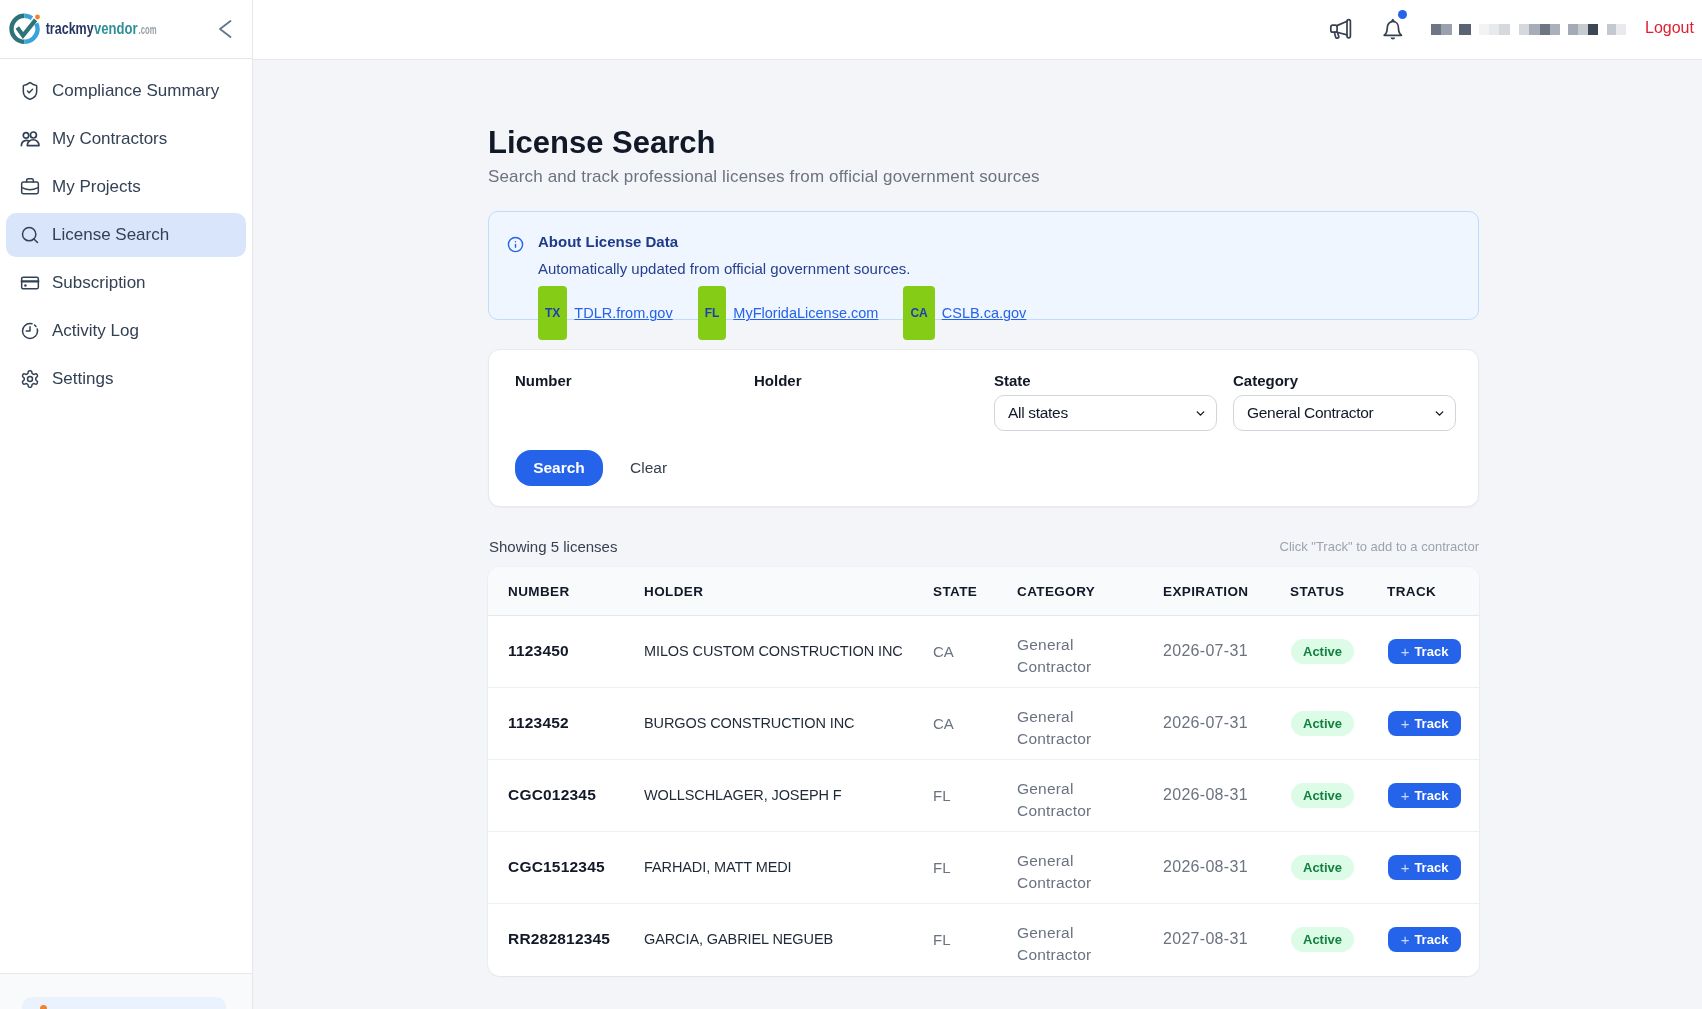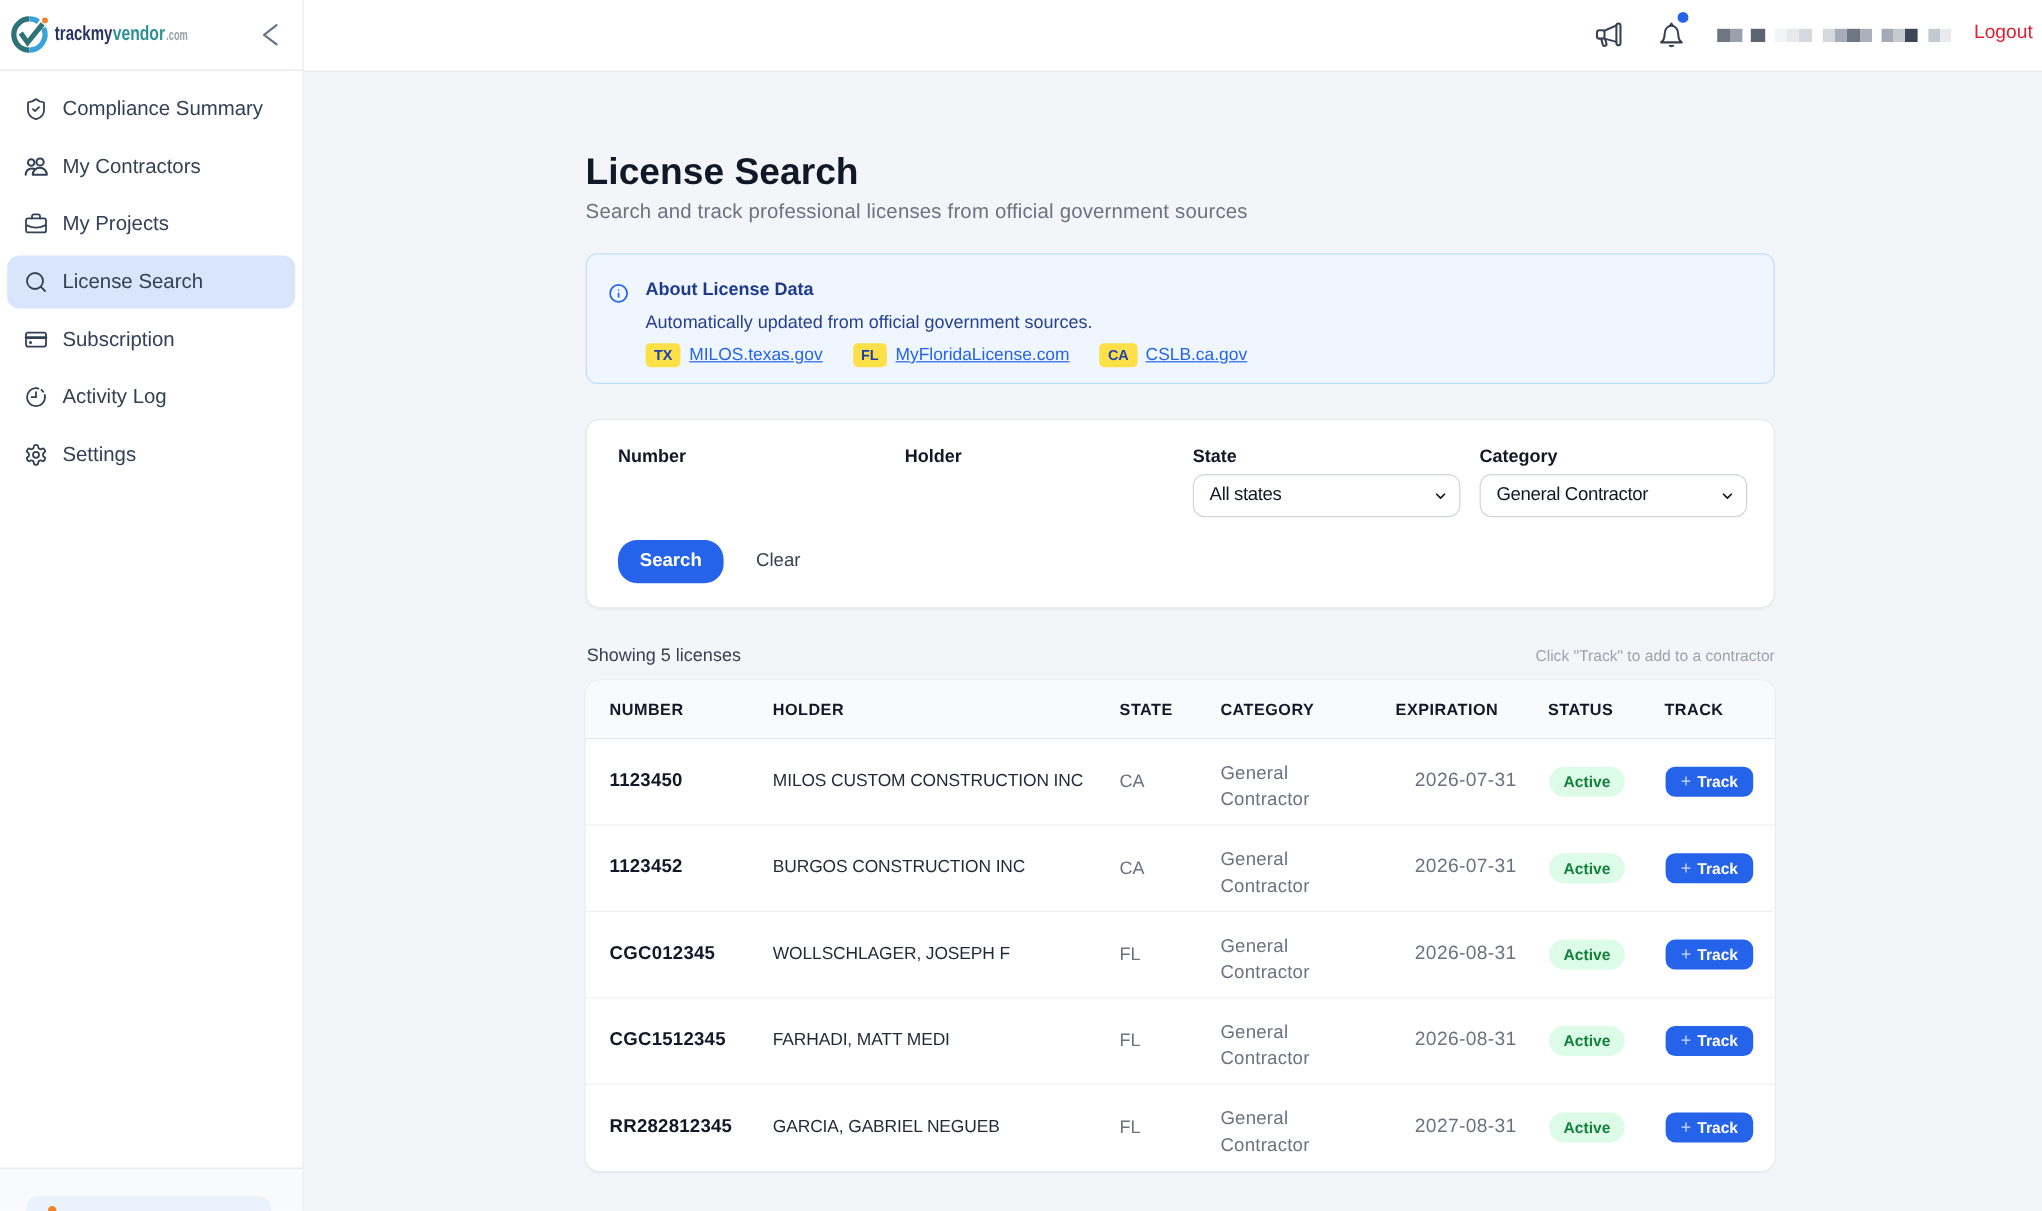--- a/index.html
+++ b/index.html
@@ -30,21 +30,21 @@
 #container { position:absolute; left:235px; top:0; width:991px; }
 h1 { position:absolute; left:0; top:65px; font-size:31px; font-weight:bold; color:#111827; letter-spacing:0; }
 #subtitle { position:absolute; left:0; top:107px; font-size:17px; letter-spacing:0.15px; color:#6b7280; }
 
 
 #infobox { position:absolute; left:0; top:151px; width:991px; height:109px; background:#eff6ff; border:1px solid #bfdbfe; border-radius:10px; }
 #infobox .ic { position:absolute; left:18px; top:24px; }
 #infobox .tt { position:absolute; left:49px; top:21px; font-size:15px; font-weight:bold; color:#1e3a8a; }
 #infobox .bd { position:absolute; left:49px; top:48px; font-size:15px; color:#27418f; }
 #infobox .links { position:absolute; left:49px; top:74px; font-size:14.5px; display:flex; align-items:center; }
-.stbadge { display:inline-block; background:#fde047; color:#1e40af; font-size:12px; font-weight:bold; border-radius:4px; padding:3px 7px; margin-right:7px; }
+.stbadge { display:inline-block; background:#84cc16; color:#1e40af; font-size:12px; font-weight:bold; border-radius:4px; padding:20px 7px; margin-right:7px; }
 .stlink { color:#2563eb; text-decoration:underline; margin-right:25px; }
 
 
 #searchcard { position:absolute; left:0; top:289px; width:991px; height:158px; background:#fff; border:1px solid #e7e9ec; border-radius:12px; box-shadow:0 1px 2px rgba(0,0,0,0.04); }
 .fcol { position:absolute; top:22px; width:223px; }
 .fcol label { display:block; font-size:15px; line-height:18px; font-weight:bold; color:#111827; margin-bottom:5px; }
 .fbox { height:36px; border:1px solid #d1d5db; border-radius:10px; background:#fff; font-size:16.5px; color:#111827; display:flex; align-items:center; padding:0 13px; position:relative; }
 .fbox.ph { color:#9ca3af; }
 .fbox .chev { position:absolute; right:9px; top:11px; }
 #btn-search { position:absolute; left:26px; top:100px; width:88px; height:36px; background:#2563eb; border-radius:16px; color:#fff; font-size:15.5px; font-weight:bold; display:flex; align-items:center; justify-content:center; }
@@ -55,21 +55,21 @@
 #clicknote { position:absolute; right:0; top:479px; font-size:13px; color:#9ca3af; }
 #tablecard { position:absolute; left:0; top:507px; width:991px; height:409px; background:#fff; border-radius:12px; box-shadow:0 1px 2px rgba(0,0,0,0.05), 0 0 0 1px rgba(0,0,0,0.02); overflow:hidden; }
 #thead { position:absolute; left:0; top:0; width:991px; height:49px; background:#f9fafb; border-bottom:1px solid #e5e7eb; }
 .th { position:absolute; top:17px; font-size:13.5px; font-weight:bold; color:#111827; letter-spacing:0.4px; }
 .row { position:absolute; left:0; width:991px; height:72px; border-bottom:1px solid #eef0f3; }
 .row:last-child { border-bottom:none; }
 .c-num { position:absolute; left:20px; top:26px; font-size:15.5px; letter-spacing:0.2px; font-weight:bold; color:#111827; }
 .c-holder { position:absolute; left:156px; top:27px; font-size:14.5px; letter-spacing:-0.1px; color:#1f2937; }
 .c-state { position:absolute; left:445px; top:27px; font-size:15px; color:#6b7280; }
 .c-cat { position:absolute; left:529px; top:18px; font-size:15.5px; letter-spacing:0.2px; color:#6b7280; line-height:21.5px; }
-.c-exp { position:absolute; left:691px; top:26px; font-size:16px; letter-spacing:0.3px; color:#6b7280; }
+.c-exp { position:absolute; left:675px; top:26px; font-size:16px; letter-spacing:0.3px; color:#6b7280; }
 .c-status { position:absolute; left:803px; top:23px; background:#dcfce7; color:#15803d; font-size:13px; font-weight:bold; border-radius:999px; padding:5px 12px; }
 .c-track { position:absolute; left:900px; top:23px; width:73px; height:25px; background:#2563eb; border-radius:8px; color:#fff; font-size:13px; font-weight:bold; display:flex; align-items:center; justify-content:center; }
 .c-track .plus { font-weight:normal; margin-right:5px; color:#cdd9f7; font-size:15px; }
 </style>
 </head>
 <body>
 <div id="topbar"></div>
 <div id="sidebar">
   <div id="sidebar-head"></div>
   <div class="nav">
@@ -174,21 +174,21 @@
   <div id="infobox">
     <svg class="ic" width="17" height="17" viewBox="0 0 24 24" fill="none" stroke="#2563eb" stroke-width="2" stroke-linecap="round" stroke-linejoin="round">
           <circle cx="12" cy="12" r="10"></circle>
           <path d="M12 16v-4"></path>
           <path d="M12 8h.01"></path>
         </svg>
     <div class="tt">About License Data</div>
     <div class="bd">Automatically updated from official government sources.</div>
     <div class="links">
       <span class="stbadge">TX</span>
-          <span class="stlink">MILOS.texas.gov</span>
+          <span class="stlink">TDLR.from.gov</span>
       <span class="stbadge">FL</span>
           <span class="stlink">MyFloridaLicense.com</span>
       <span class="stbadge">CA</span>
           <span class="stlink">CSLB.ca.gov</span>
     </div>
   </div>
 
   <div id="searchcard">
     <div class="fcol" style="left:26px;">
           <label>Number</label>

